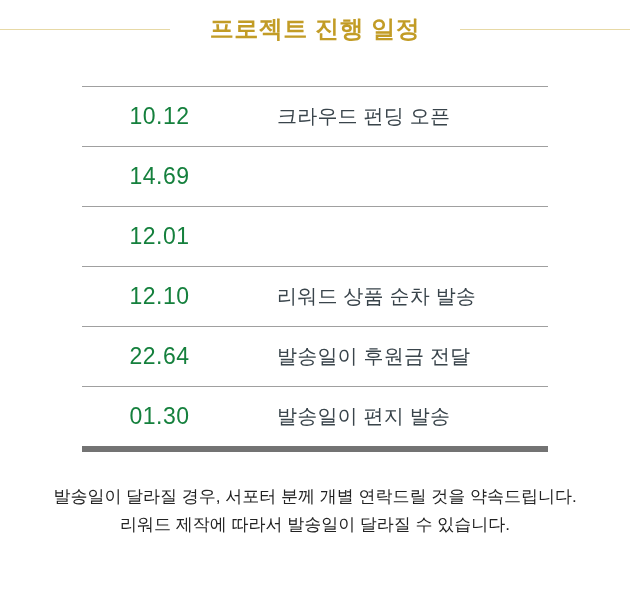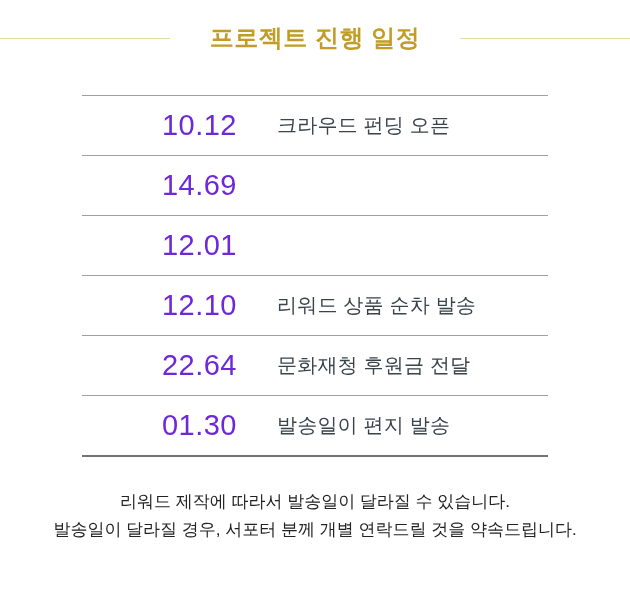--- a/index.html
+++ b/index.html
@@ -11,21 +11,21 @@
     position: relative;
     width: 630px;
     height: 600px;
     background: #ffffff;
     font-family: "Liberation Sans", sans-serif;
     overflow: hidden;
   }
   
   .title-band {
     position: relative;
-    margin-top: 23px;
+    margin-top: 14px;
     height: 30px;
   }
   .title-line {
     position: absolute;
     left: 0;
     right: 0;
     top: 50%;
     height: 1px;
     background: #e7d9a6;
   }
@@ -47,28 +47,28 @@
     width: 466px;
     margin: 42px auto 0 auto;
   }
   .schedule-row {
     display: flex;
     align-items: center;
     height: 59px;
     border-top: 1px solid #a0a0a0;
   }
   .schedule-row:last-child {
-    border-bottom: 2px solid #737373;
+    border-bottom: 6px solid #737373;
   }
   .schedule-date {
     width: 155px;
-    text-align: right;
-    font-size: 29px;
+    text-align: center;
+    font-size: 23px;
     font-weight: 500;
-    color: #6d28d9;
+    color: #15803d;
     letter-spacing: 0.5px;
     white-space: nowrap;
   }
   .schedule-label {
     margin-left: 40px;
     font-size: 20px;
     font-weight: 500;
     color: #39444b;
     letter-spacing: 0.2px;
     white-space: nowrap;
@@ -107,27 +107,27 @@
     <div class="schedule-date">12.01</div>
   </div>
 
   <div class="schedule-row">
     <div class="schedule-date">12.10</div>
     <div class="schedule-label">리워드 상품 순차 발송</div>
   </div>
 
   <div class="schedule-row">
     <div class="schedule-date">22.64</div>
-    <div class="schedule-label">문화재청 후원금 전달</div>
+    <div class="schedule-label">발송일이 후원금 전달</div>
   </div>
 
   <div class="schedule-row">
     <div class="schedule-date">01.30</div>
     <div class="schedule-label">발송일이 편지 발송</div>
   </div>
 </div>
 
   <div class="footer-notice">
+    <div>발송일이 달라질 경우, 서포터 분께 개별 연락드릴 것을 약속드립니다.</div>
     <div>리워드 제작에 따라서 발송일이 달라질 수 있습니다.</div>
-    <div>발송일이 달라질 경우, 서포터 분께 개별 연락드릴 것을 약속드립니다.</div>
   </div>
 
 </div>
 
 </body></html>

